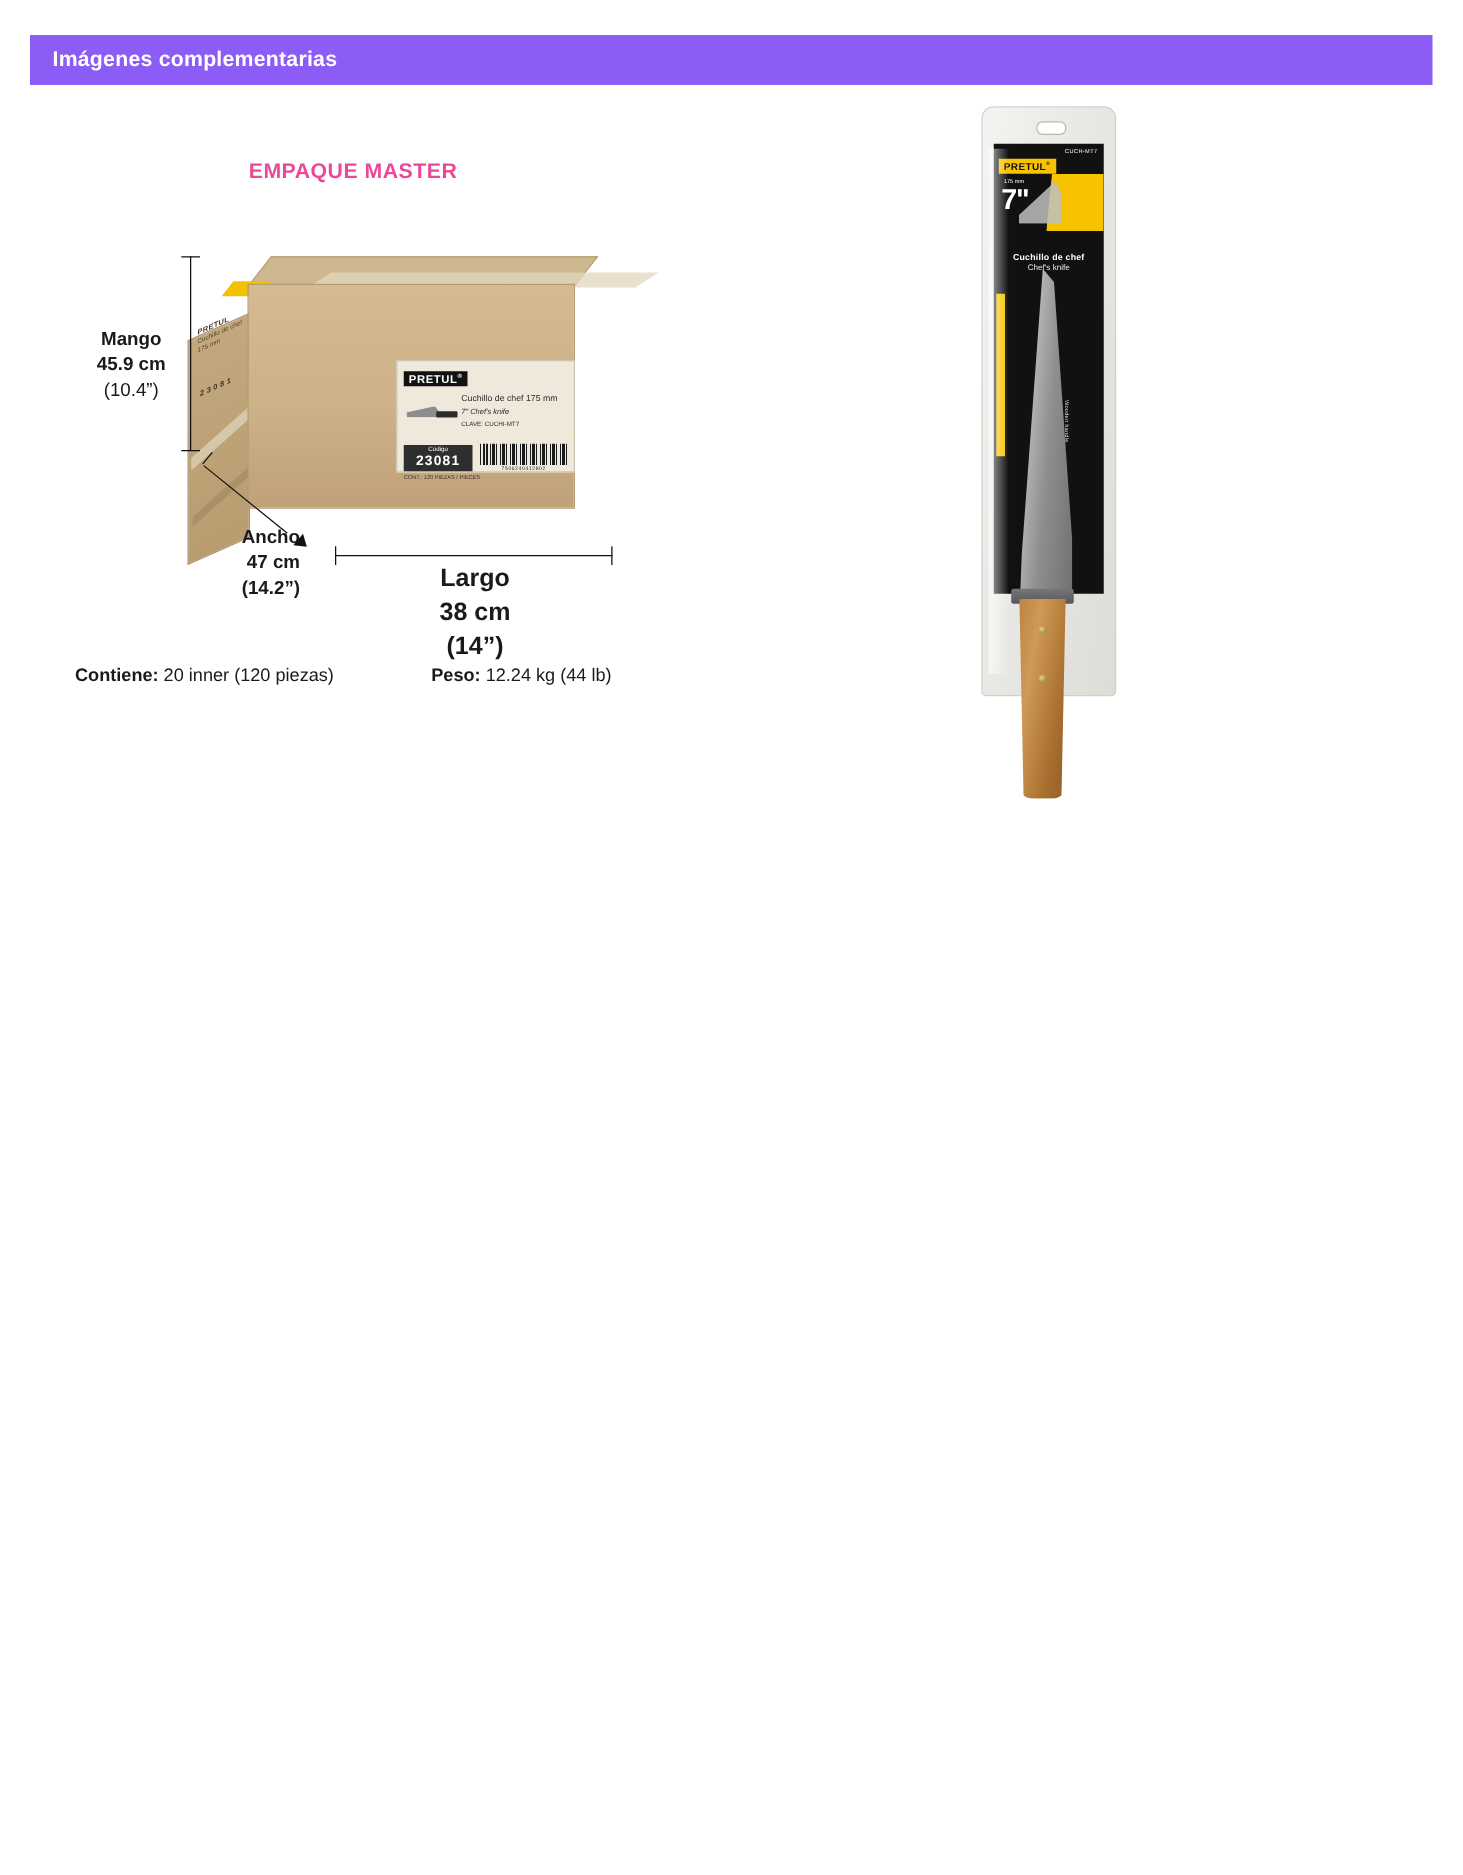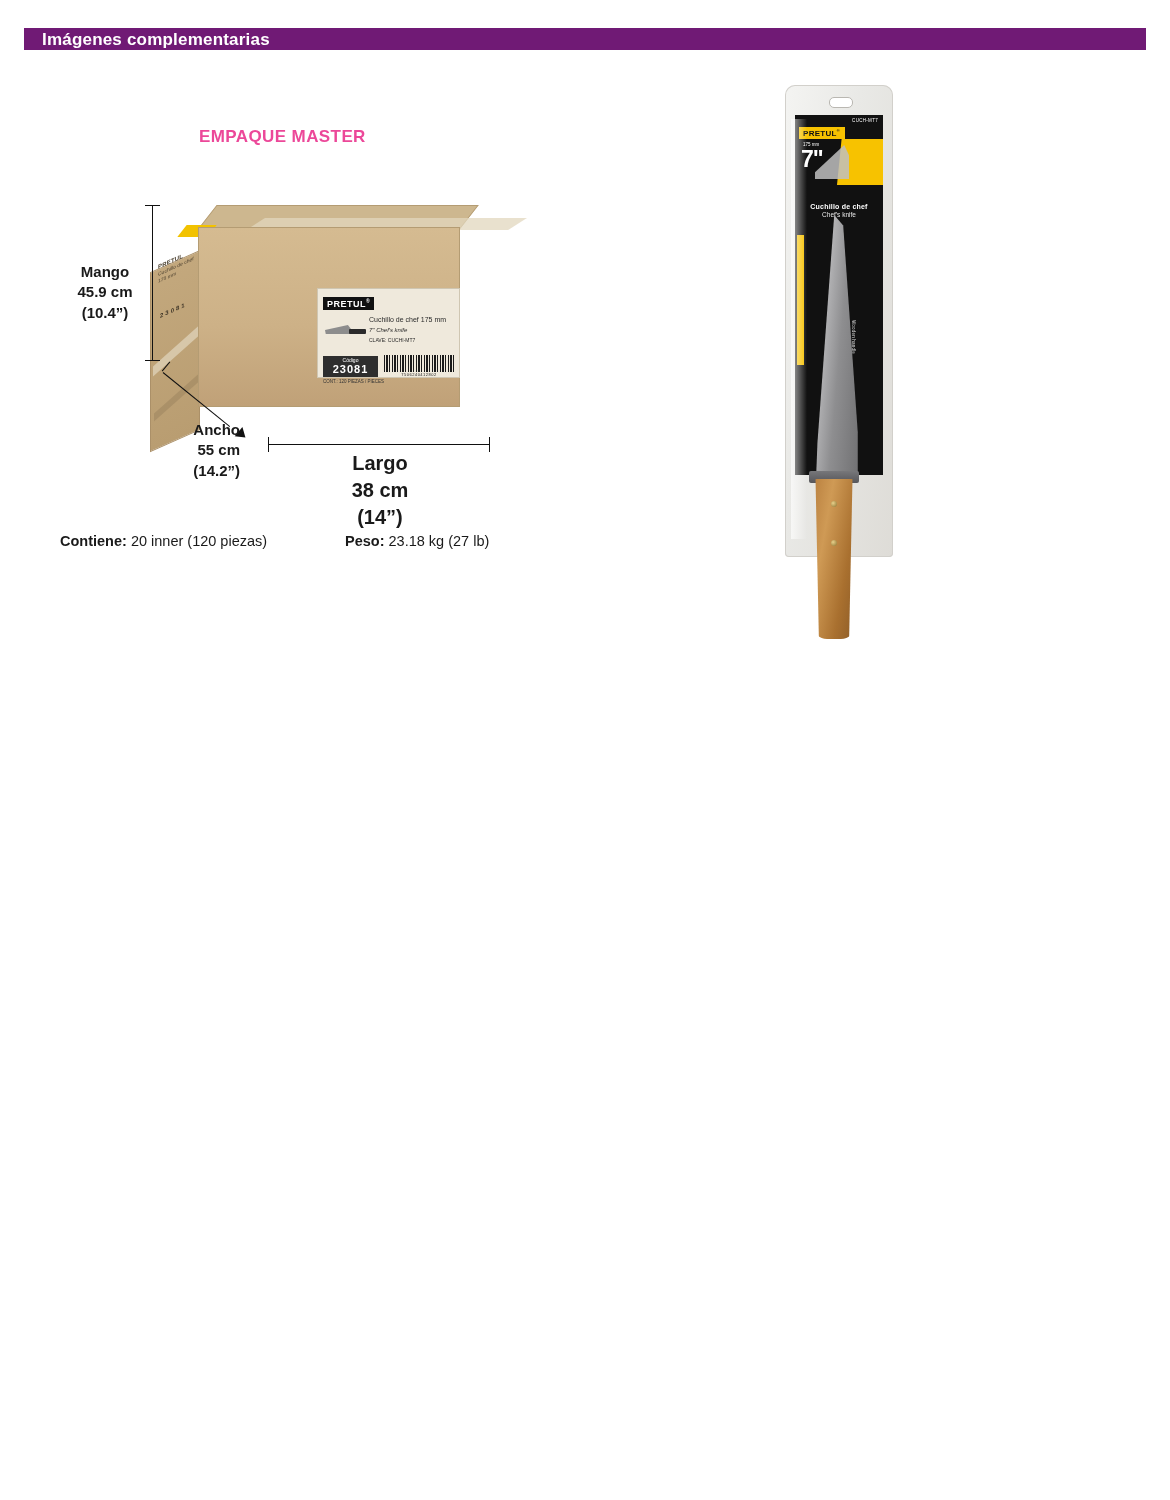--- a/index.html
+++ b/index.html
@@ -15,24 +15,24 @@
     color: #1a1a1a;
     overflow: hidden;
   }
 
   
   .header-bar {
     position: absolute;
     left: 24px;
     top: 28px;
     width: 1122px;
-    height: 22px;
-    background: #701a75;
+    height: 40px;
+    background: #8b5cf6;
     display: flex;
-    align-items: flex-end;
+    align-items: center;
   }
   .header-bar .title {
     color: #ffffff;
     font-size: 17px;
     font-weight: bold;
     letter-spacing: 0.2px;
     padding-left: 18px;
   }
 
   
@@ -325,21 +325,21 @@
   .label-alto {
     position: absolute;
     left: 60px;
     top: 262px;
     width: 90px;
     text-align: center;
     font-size: 15px;
     font-weight: bold;
     line-height: 1.35;
   }
-  .label-alto .sub { font-weight: bold; }
+  .label-alto .sub { font-weight: normal; }
 
   .label-ancho {
     position: absolute;
     left: 130px;
     top: 420px;
     width: 110px;
     text-align: right;
     font-size: 15px;
     font-weight: bold;
     line-height: 1.35;
@@ -633,38 +633,38 @@
 <div class="arrow-head"></div>
 
 <div class="label-alto">
   <div>Mango</div>
   <div>45.9 cm</div>
   <div class="sub">(10.4”)</div>
 </div>
 
 <div class="label-ancho">
   <div>Ancho</div>
-  <div>55 cm</div>
+  <div>47 cm</div>
   <div>(14.2”)</div>
 </div>
 
 <div class="label-largo">
   <div>Largo</div>
   <div>38 cm</div>
   <div>(14”)</div>
 </div>
 
 <div class="footer-specs">
   <div class="item spec-contiene">
     <b>Contiene:</b>
     <span>20 inner (120 piezas)</span>
   </div>
   <div class="item spec-peso">
     <b>Peso:</b>
-    <span>23.18 kg (27 lb)</span>
+    <span>12.24 kg (44 lb)</span>
   </div>
 </div>
 
 <div class="product-area">
   <div class="blister">
     <div class="hang-hole"></div>
 
     <div class="card">
       <div class="card-yellowpanel"></div>
       <div class="card-photo-knife"></div>

